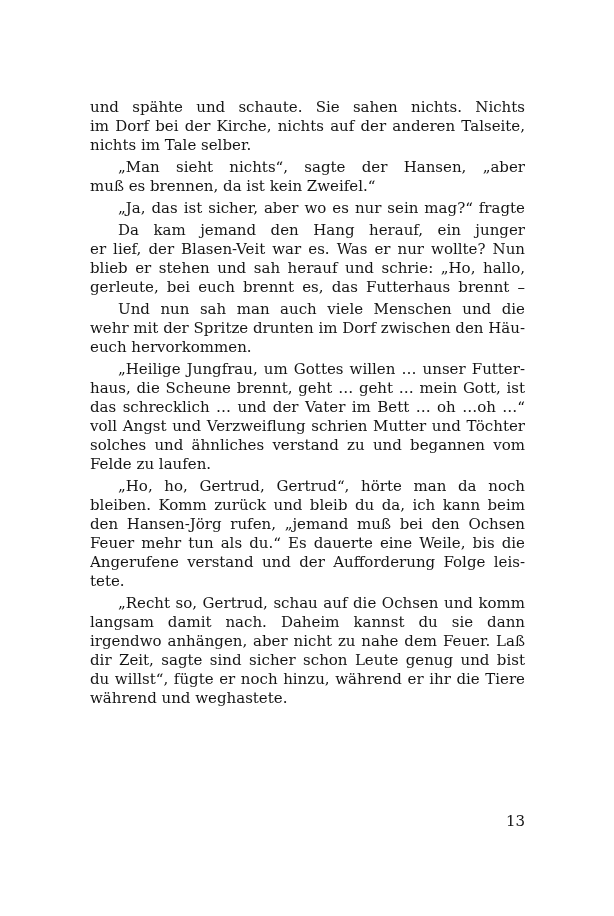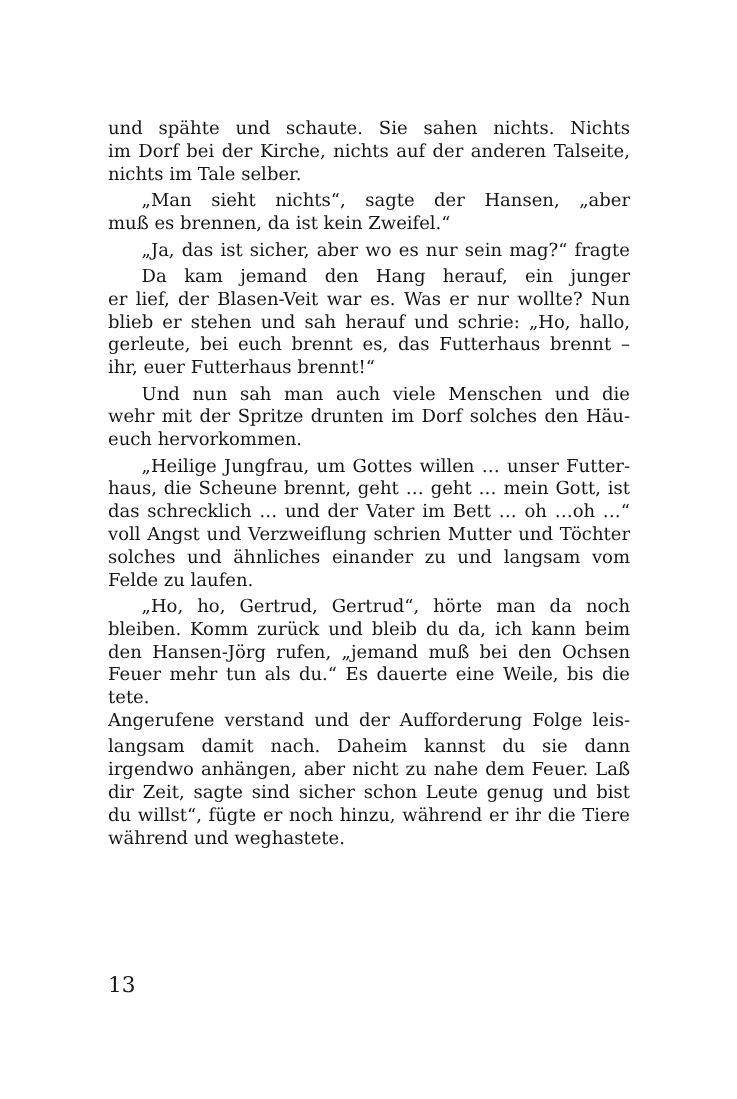--- a/index.html
+++ b/index.html
@@ -40,22 +40,22 @@
   .line.last {
     text-align: center;
     text-align-last: left;
   }
   .line.indent { text-indent: 28px; }
   .page-number {
     position: absolute;
     left: 90px;
     top: 812px;
     width: 435px;
-    text-align: left;
-    font-size: 18px;
+    text-align: right;
+    font-size: 15px;
     line-height: 19px;
   }
 </style>
 </head>
 <body>
 
 <main class="book-page">
   <section class="text-block" id="text-block">
       <div class="paragraph">
         <div class="line">und spähte und schaute. Sie sahen nichts. Nichts drunten</div>
@@ -67,44 +67,44 @@
         <div class="line last">muß es brennen, da ist kein Zweifel.“</div>
       </div>
       <div class="paragraph">
         <div class="line indent">„Ja, das ist sicher, aber wo es nur sein mag?“ fragte die</div>
       </div>
       <div class="paragraph">
         <div class="line indent">Da kam jemand den Hang herauf, ein junger Mensch,</div>
         <div class="line">er lief, der Blasen-Veit war es. Was er nur wollte? Nun</div>
         <div class="line">blieb er stehen und sah herauf und schrie: „Ho, hallo, Ber-</div>
         <div class="line">gerleute, bei euch brennt es, das Futterhaus brennt – hört</div>
-        <div class="line last">ihr, euer Futterhaus brennt!“</div>
       </div>
       <div class="paragraph">
         <div class="line indent">Und nun sah man auch viele Menschen und die Feuer-</div>
-        <div class="line">wehr mit der Spritze drunten im Dorf solches den Häu-</div>
+        <div class="line">wehr mit der Spritze drunten im Dorf zwischen den Häu-</div>
         <div class="line last">euch hervorkommen.</div>
       </div>
       <div class="paragraph">
         <div class="line indent">„Heilige Jungfrau, um Gottes willen … unser Futter-</div>
         <div class="line">haus, die Scheune brennt, geht … geht … mein Gott, ist</div>
         <div class="line">das schrecklich … und der Vater im Bett … oh …oh …“</div>
         <div class="line">voll Angst und Verzweiflung schrien Mutter und Töchter</div>
-        <div class="line">solches und ähnliches einander zu und langsam vom</div>
+        <div class="line">solches und ähnliches verstand zu und begannen vom</div>
         <div class="line last">Felde zu laufen.</div>
       </div>
       <div class="paragraph">
         <div class="line indent">„Ho, ho, Gertrud, Gertrud“, hörte man da noch lauter</div>
         <div class="line">bleiben. Komm zurück und bleib du da, ich kann beim</div>
         <div class="line">den Hansen-Jörg rufen, „jemand muß bei den Ochsen</div>
         <div class="line">Feuer mehr tun als du.“ Es dauerte eine Weile, bis die</div>
+        <div class="line">Angerufene verstand und der Aufforderung Folge leis-</div>
         <div class="line last">tete.</div>
-        <div class="line">Angerufene verstand und der Aufforderung Folge leis-</div>
       </div>
       <div class="paragraph">
+        <div class="line indent">„Recht so, Gertrud, schau auf die Ochsen und komm</div>
         <div class="line">langsam damit nach. Daheim kannst du sie dann</div>
         <div class="line">irgendwo anhängen, aber nicht zu nahe dem Feuer. Laß</div>
         <div class="line">dir Zeit, sagte sind sicher schon Leute genug und bist du</div>
         <div class="line">du willst“, fügte er noch hinzu, während er ihr die Tiere</div>
         <div class="line last">während und weghastete.</div>
       </div>
     </section>
   <div class="page-number">13</div>
 </main>
 

